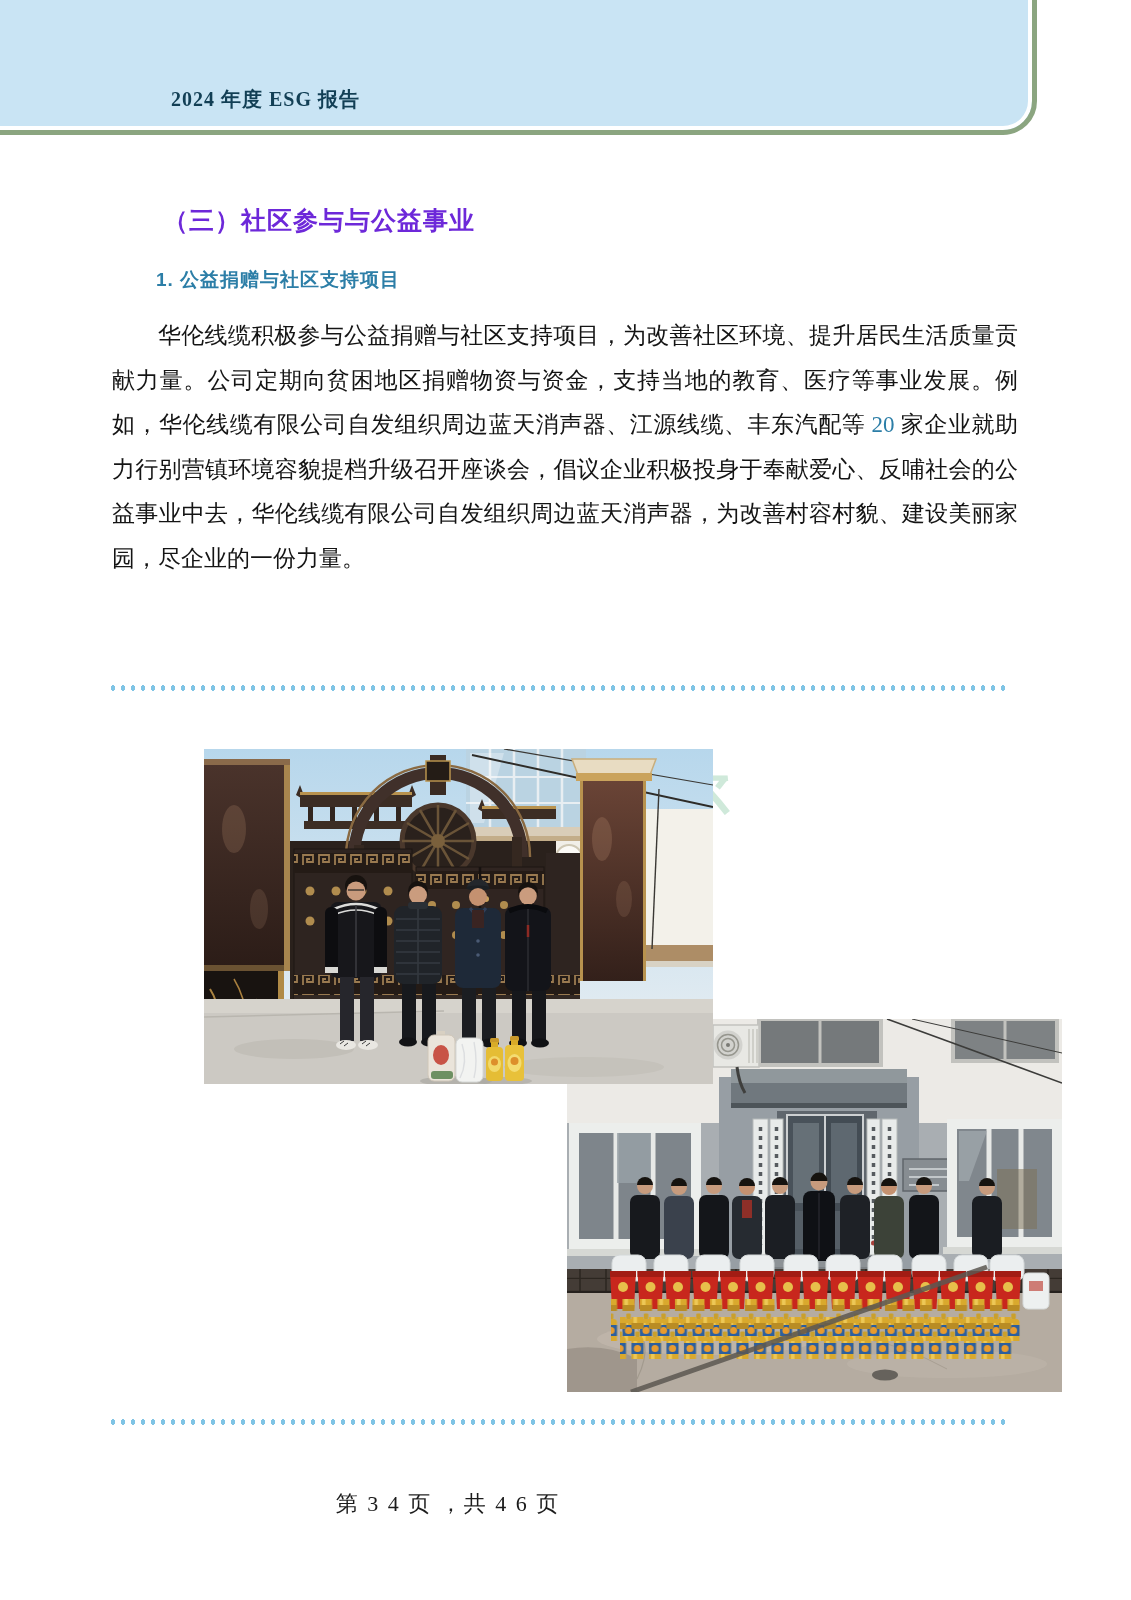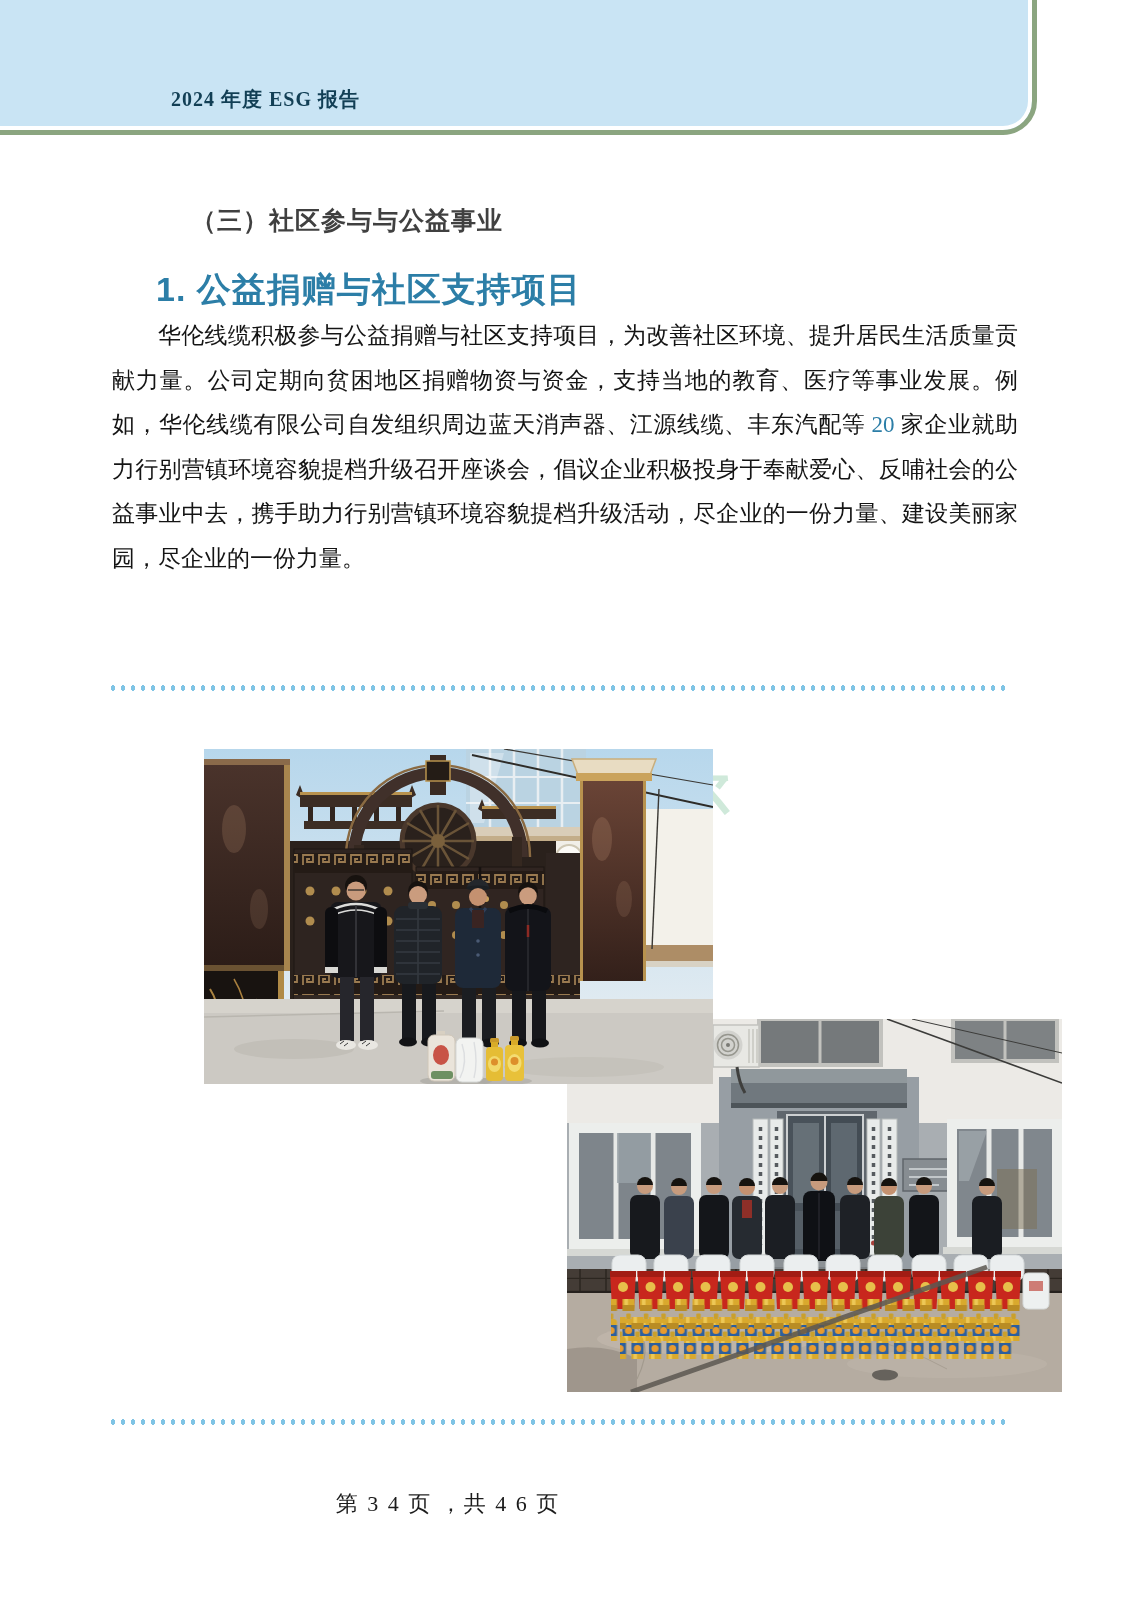--- a/index.html
+++ b/index.html
@@ -14,26 +14,26 @@
   }
   .header-title{
     position:absolute;left:171px;top:86px;
     font-size:20px;font-weight:bold;color:#123f55;letter-spacing:1px;
     font-family:"Liberation Serif","DejaVu Serif",serif;
   }
 
   
   .h-section{
     position:absolute;left:163px;top:204px;
-    font-size:25px;font-weight:bold;color:#404040;
-    font-family:"Liberation Sans","DejaVu Sans",sans-serif;letter-spacing:1px;margin-left:28px;
+    font-size:25px;font-weight:bold;color:#6d28d9;
+    font-family:"Liberation Sans","DejaVu Sans",sans-serif;letter-spacing:1px;
   }
   .h-sub{
     position:absolute;left:156px;top:267px;
-    font-size:34px;font-weight:bold;color:#2c7ea7;
+    font-size:19px;font-weight:bold;color:#2c7ea7;
     font-family:"Liberation Sans","DejaVu Sans",sans-serif;letter-spacing:1px;
   }
 
   
   .body-text{
     position:absolute;left:112px;top:314px;width:906px;margin:0;
     font-size:23px;line-height:44.5px;color:#141414;
     text-align:justify;text-justify:inter-ideograph;text-indent:46px;
   }
   .body-text .hl{color:#2c7ea7;}
@@ -71,21 +71,21 @@
 </style>
 </head>
 <body>
 
 <div class="header-box"></div>
 <div class="header-title">2024 年度 ESG 报告</div>
 
 <div class="h-section">（三）社区参与与公益事业</div>
 <div class="h-sub">1. 公益捐赠与社区支持项目</div>
 
-<p class="body-text"><span>华伦线缆积极参与公益捐赠与社区支持项目，为改善社区环境、提升居民生活质量贡献力量。公司定期向贫困地区捐赠物资与资金，支持当地的教育、医疗等事业发展。例如，华伦线缆有限公司自发组织周边蓝天消声器、江源线缆、丰东汽配等 </span><span class="hl">20</span><span> 家企业就助力行别营镇环境容貌提档升级召开座谈会，倡议企业积极投身于奉献爱心、反哺社会的公益事业中去，携手助力行别营镇环境容貌提档升级活动，尽企业的一份力量、建设美丽家园，尽企业的一份力量。</span></p>
+<p class="body-text"><span>华伦线缆积极参与公益捐赠与社区支持项目，为改善社区环境、提升居民生活质量贡献力量。公司定期向贫困地区捐赠物资与资金，支持当地的教育、医疗等事业发展。例如，华伦线缆有限公司自发组织周边蓝天消声器、江源线缆、丰东汽配等 </span><span class="hl">20</span><span> 家企业就助力行别营镇环境容貌提档升级召开座谈会，倡议企业积极投身于奉献爱心、反哺社会的公益事业中去，华伦线缆有限公司自发组织周边蓝天消声器，为改善村容村貌、建设美丽家园，尽企业的一份力量。</span></p>
 
 <div class="dotted top"></div>
 
 <div class="watermark">
   <span class="wm-char">尔</span>
   <span class="wm-letters">LE</span>
 </div>
 
 <figure class="photo photo-1">
 <svg viewBox="0 0 509 335" xmlns="http://www.w3.org/2000/svg">

